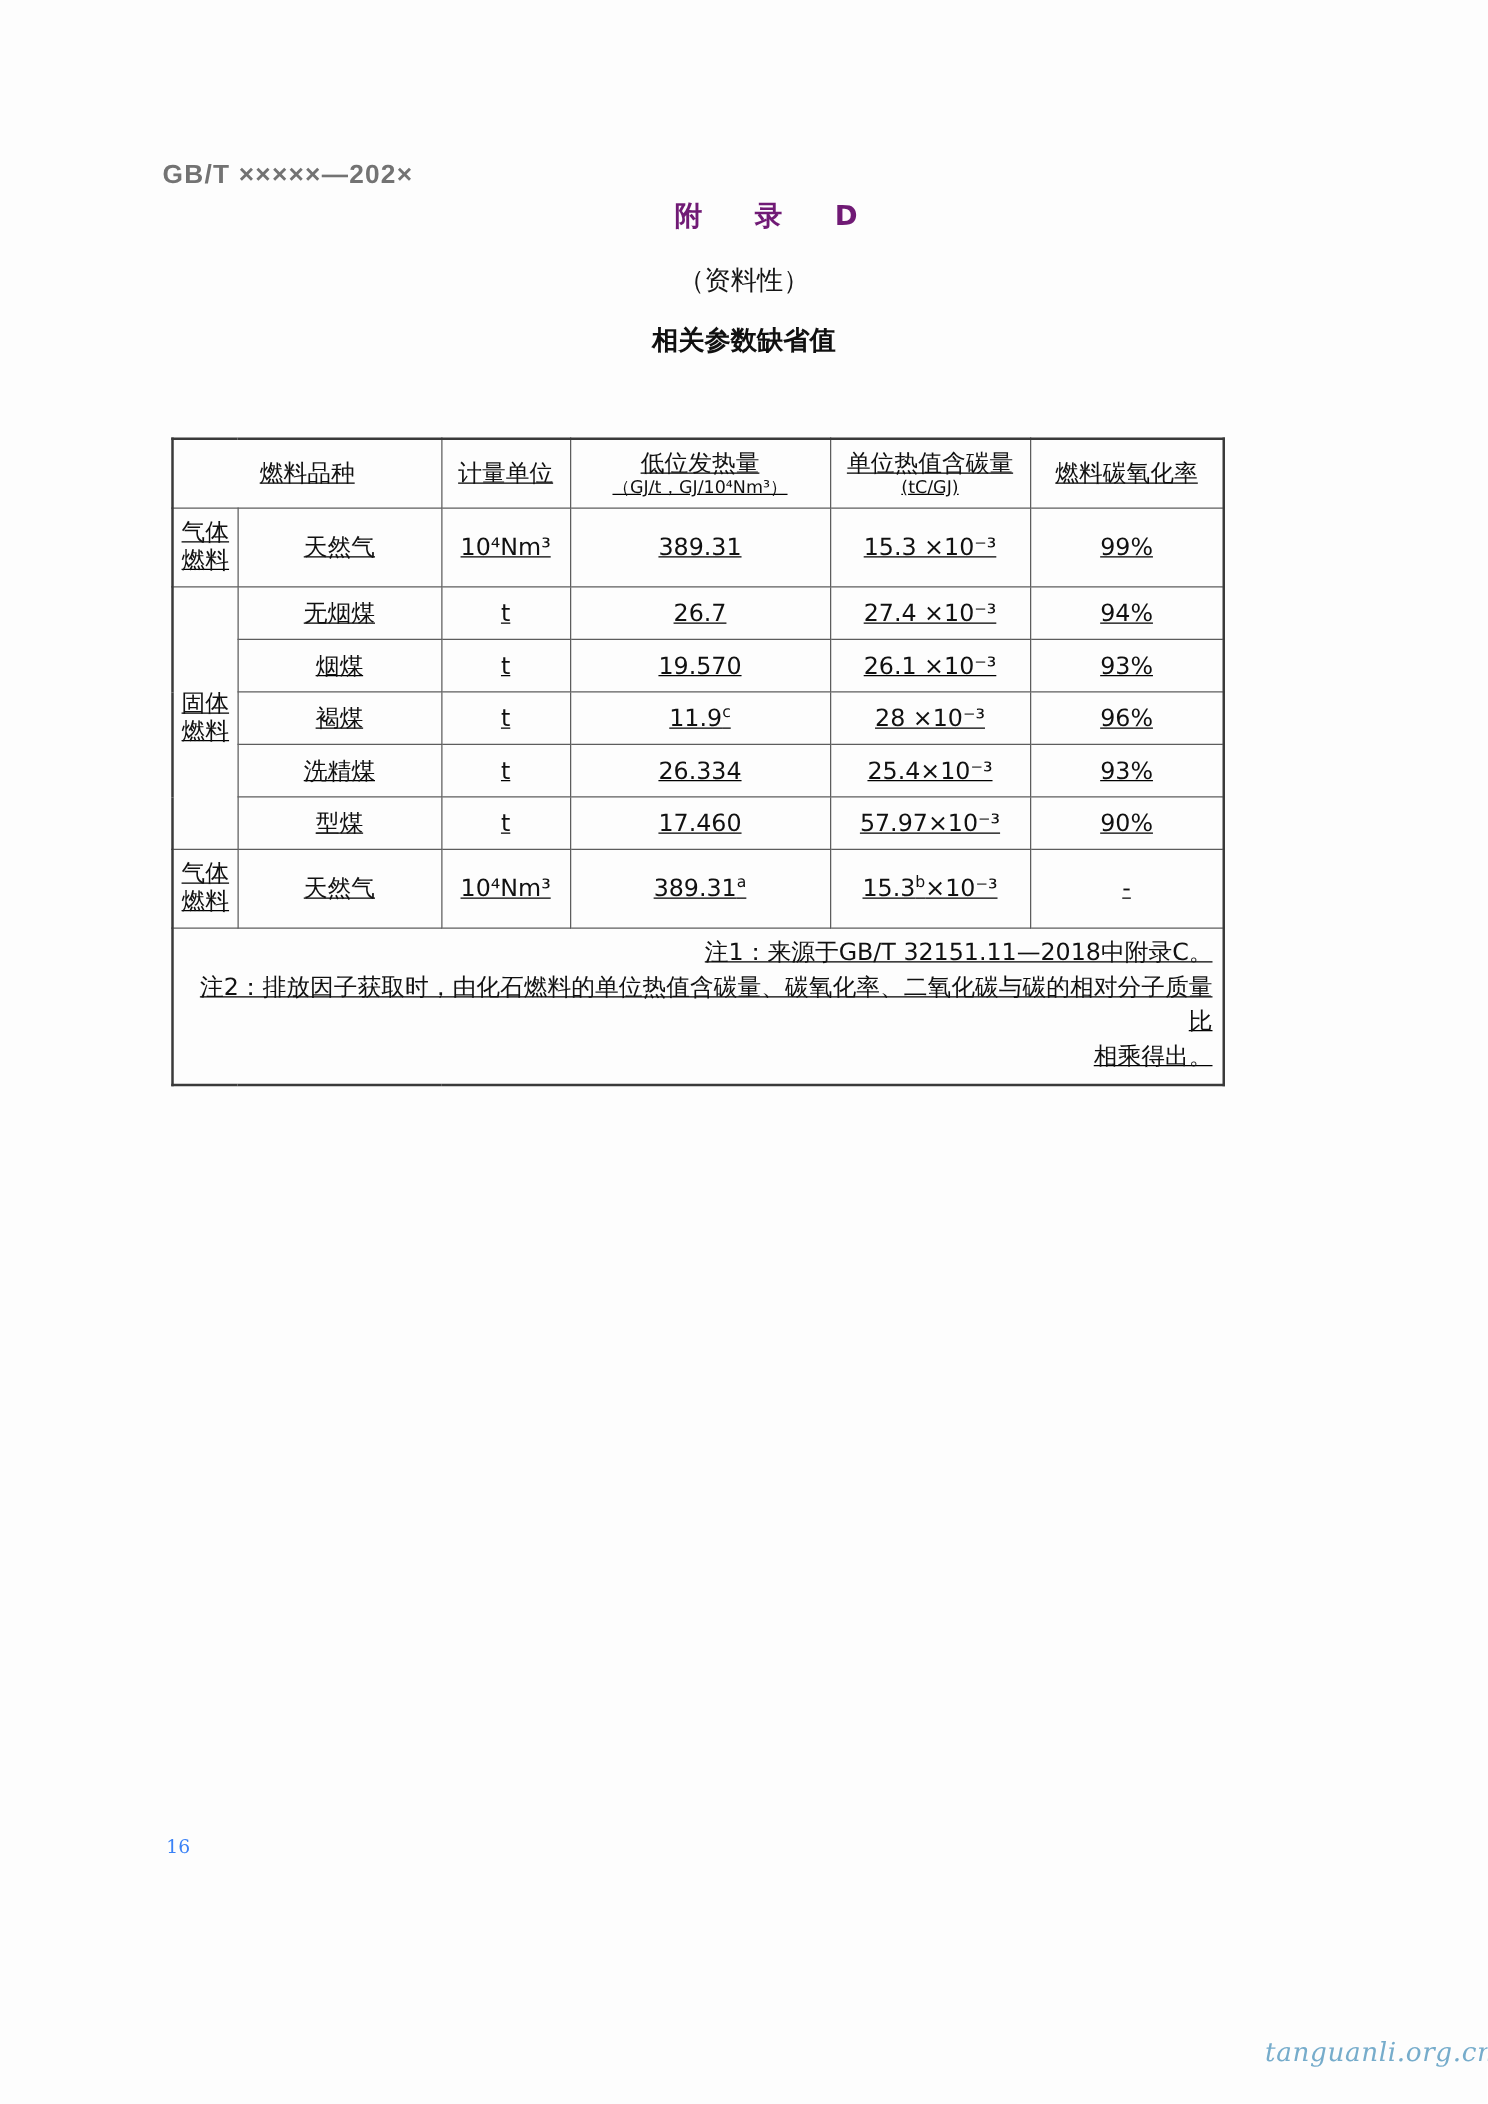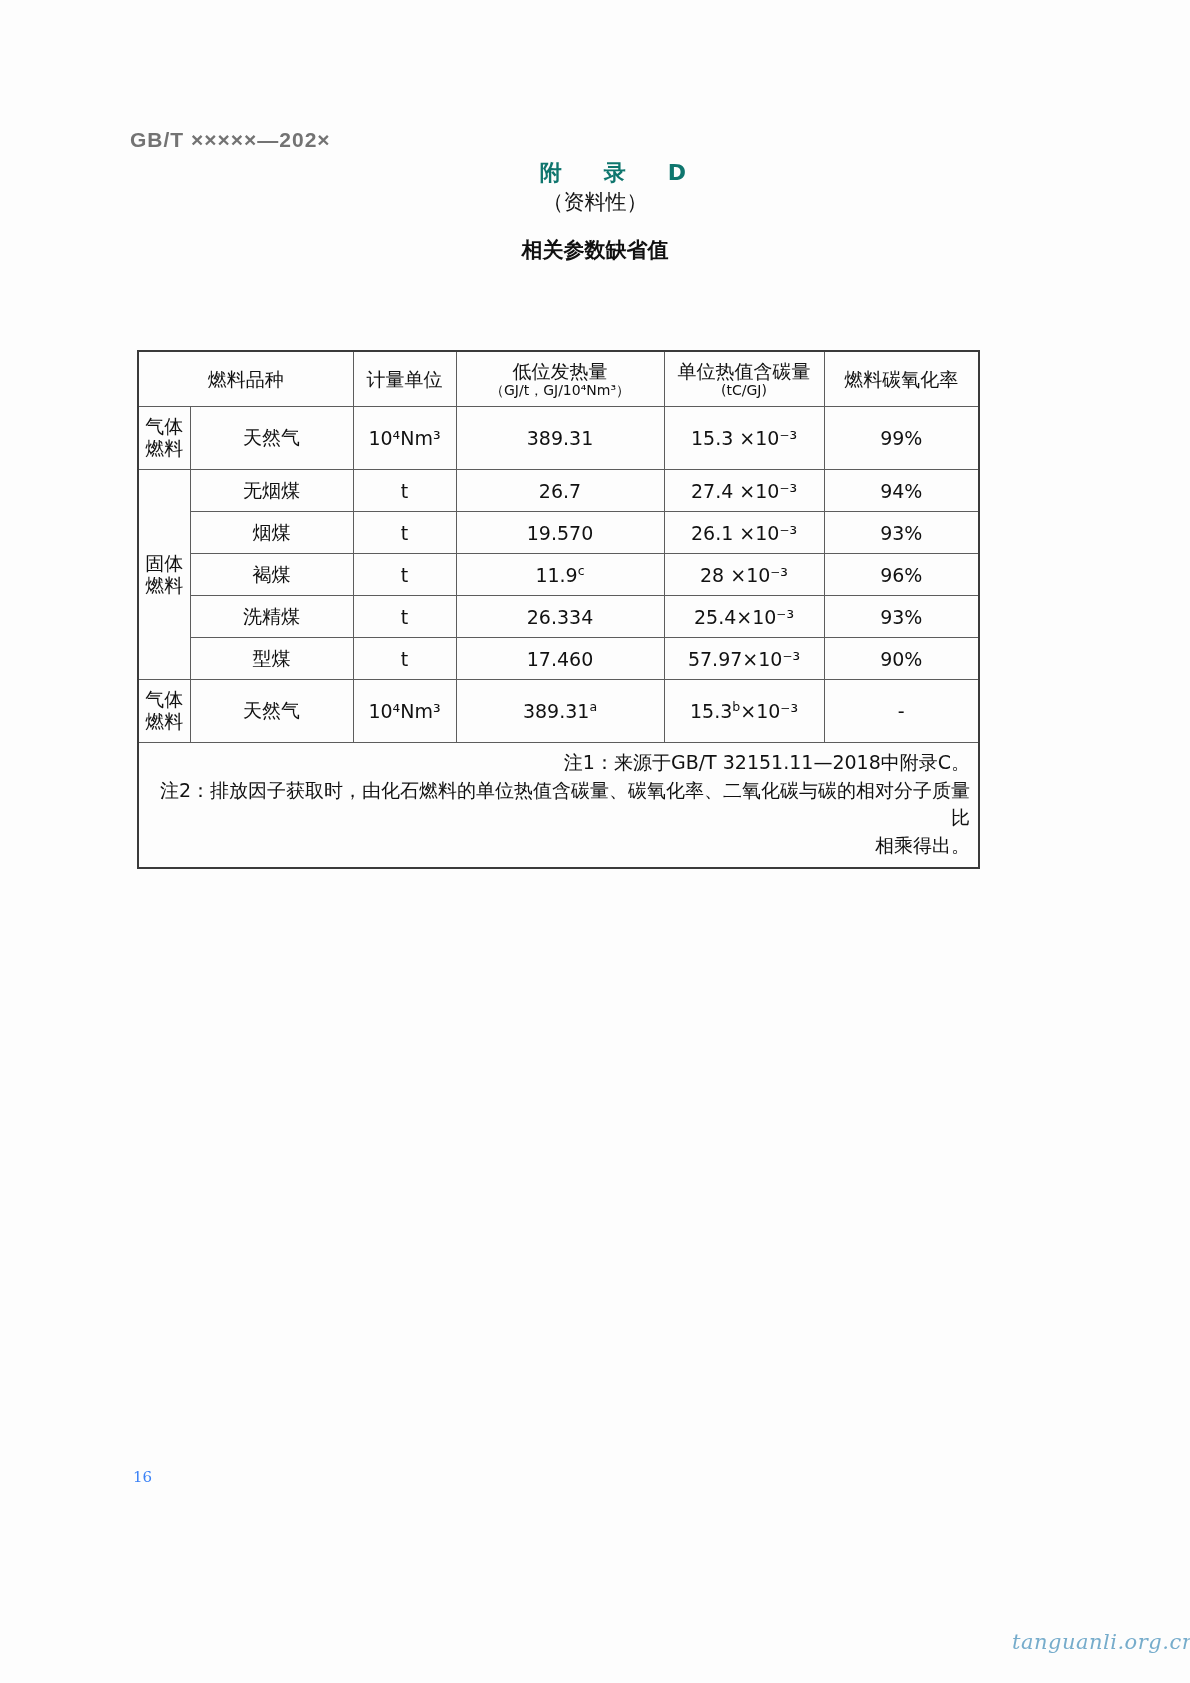--- a/index.html
+++ b/index.html
@@ -39,25 +39,26 @@
     left: 0;
     right: 0;
     top: 158px;
     text-align: center;
   }
   .annex-title {
     font-family: "DejaVu Sans", sans-serif;
     font-size: 22px;
     font-weight: 700;
     letter-spacing: 10px;
-    color: #0f766e;
+    color: #701a75;
     padding-left: 10px;
     margin-left: 36px;
   }
   .annex-kind {
+    margin-top: 22px;
     font-family: "DejaVu Sans", sans-serif;
     font-size: 21px;
     font-weight: 400;
     color: #151515;
   }
   .annex-name {
     margin-top: 20px;
     font-family: "DejaVu Sans", sans-serif;
     font-size: 21px;
     font-weight: 700;
@@ -90,20 +91,21 @@
     color: #111111;
   }
   .table-caption .sp { display: inline-block; width: 18px; }
 
   
   .tbl-wrap {
     position: absolute;
     left: 137px;
     top: 350px;
     width: 841px;
+    text-decoration: underline;
   }
   table.data {
     border-collapse: collapse;
     width: 841px;
     table-layout: fixed;
     font-family: "DejaVu Sans", "Liberation Sans", sans-serif;
     color: #111111;
   }
   table.data th, table.data td {
     border: 1px solid #5d5d5d;

